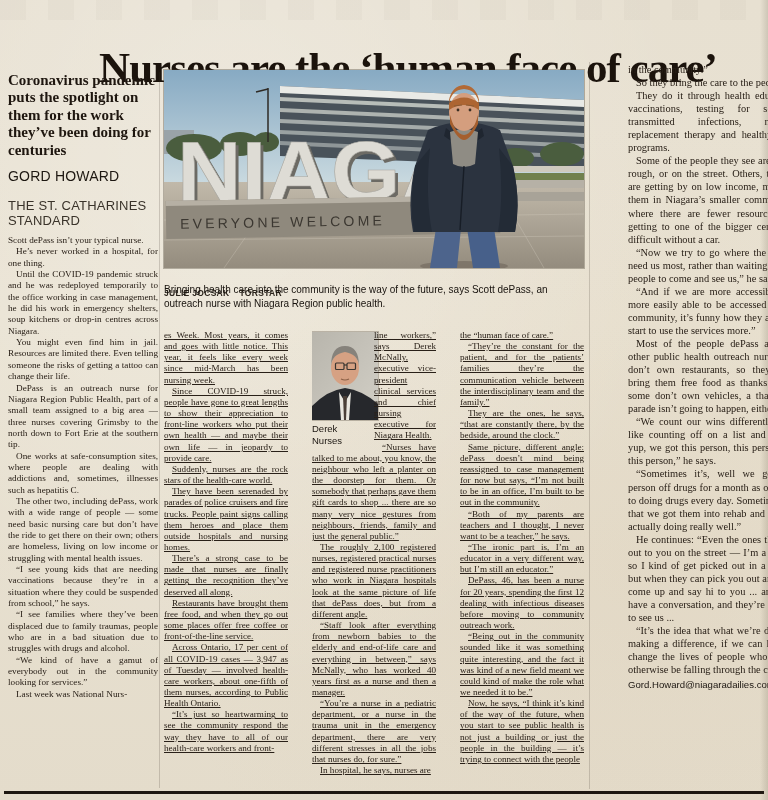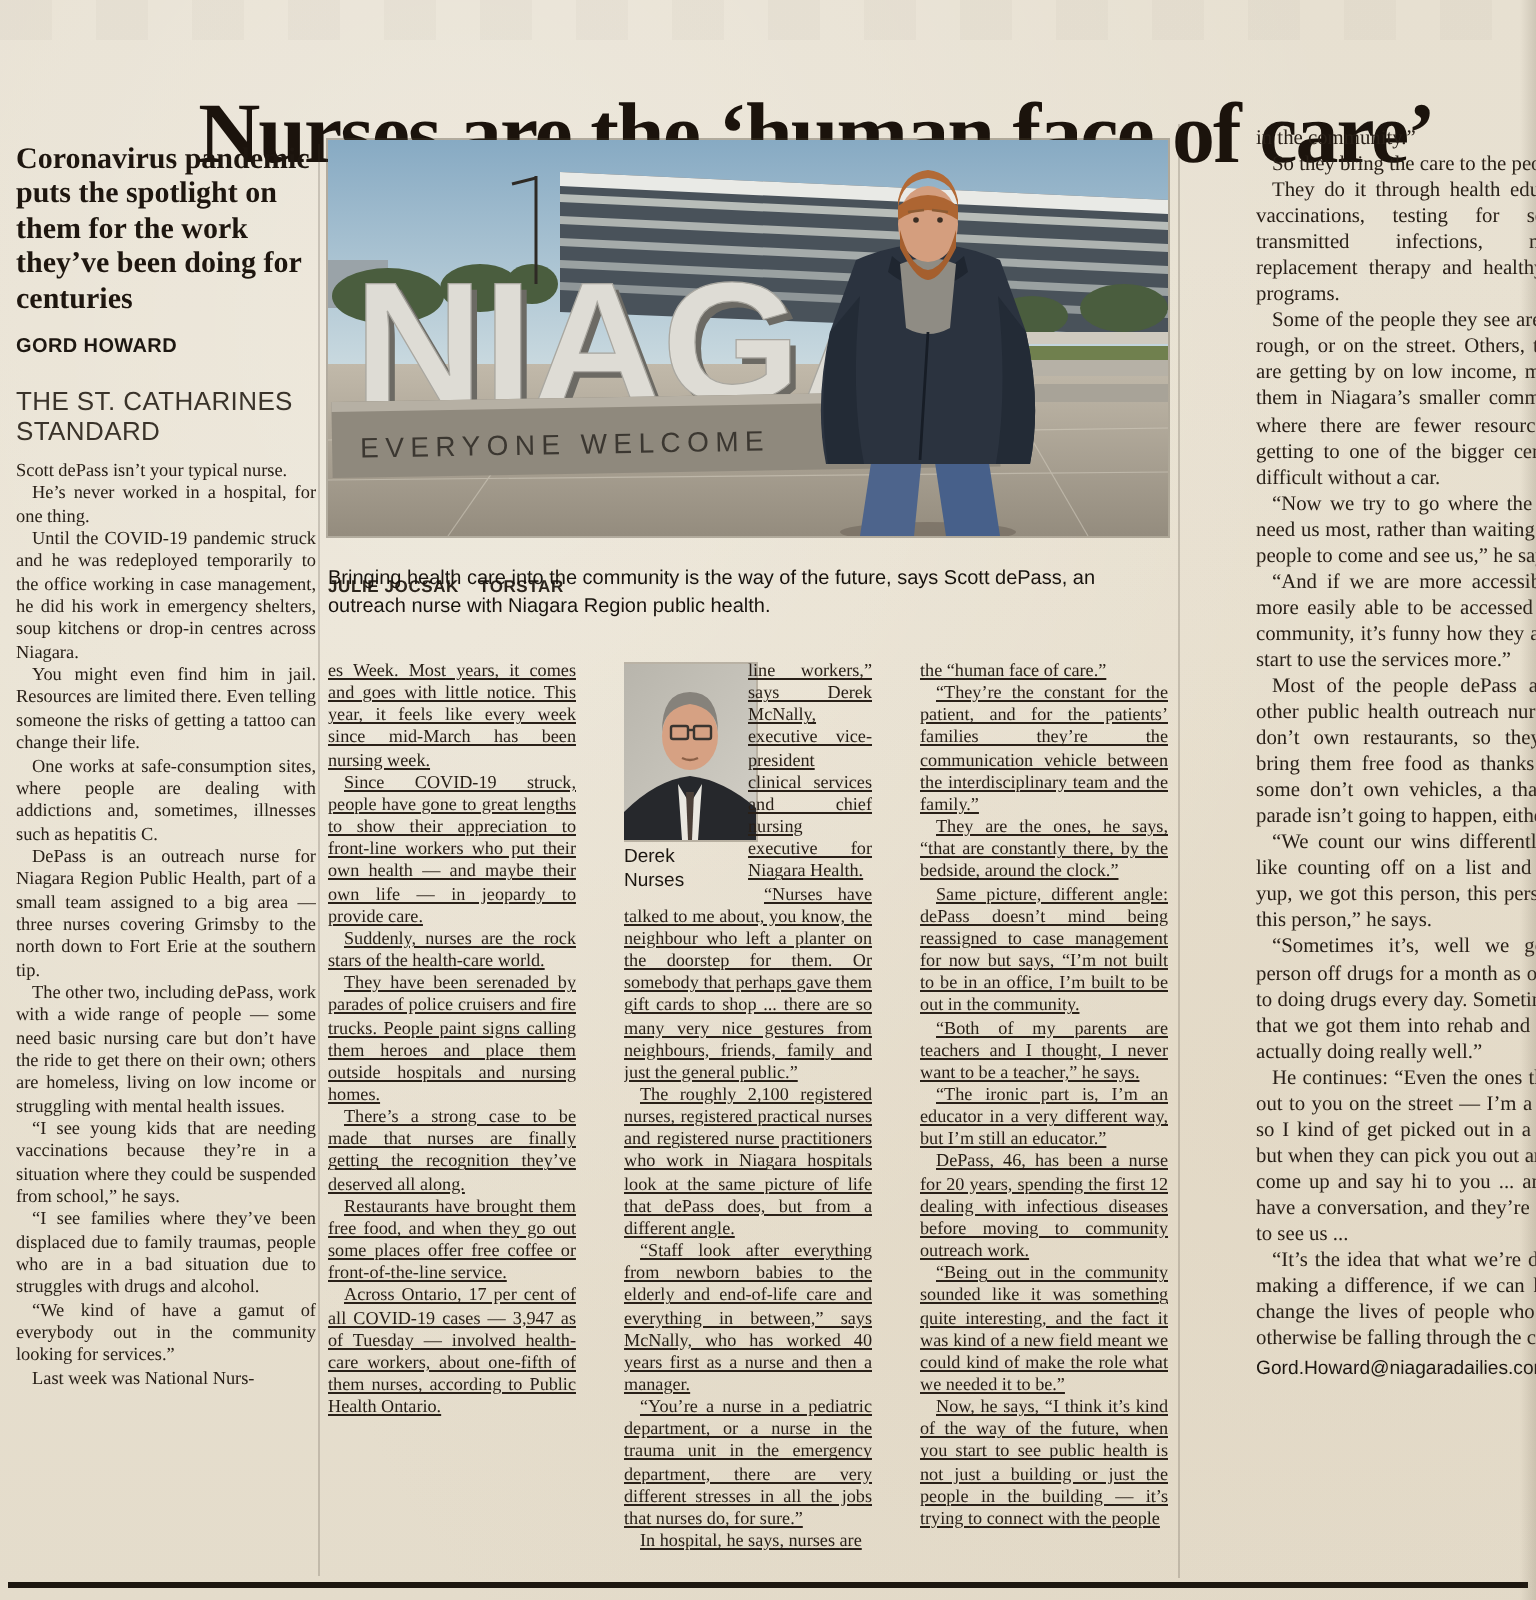--- a/index.html
+++ b/index.html
@@ -20,21 +20,21 @@
   .headline{
     position:absolute;left:36px;top:14px;width:744px;
     font-size:43px;font-weight:bold;letter-spacing:-1px;color:#1b130c;
     white-space:nowrap;
     text-align:center;
   }
   
   .col1{position:absolute;left:8px;top:72px;width:150px;height:716px;overflow:hidden;}
   .standfirst{font-size:15px;line-height:17.4px;font-weight:bold;color:#1e160f;margin:0 0 9px 0;}
   .byline{font-family:"Liberation Sans",sans-serif;margin:0 0 7px 0;}
-  .byline .author{font-size:10px;font-weight:bold;color:#1d1711;letter-spacing:.2px;}
+  .byline .author{font-size:14px;font-weight:normal;color:#1d1711;letter-spacing:.2px;}
   .byline .org{font-size:13px;color:#3a332a;letter-spacing:.2px;margin-top:14px;}
   .bodytext{font-size:9.2px;line-height:11.35px;text-align:justify;hyphens:auto;-webkit-hyphens:auto;}
   .bodytext p{margin:0;text-indent:8px;}
   .bodytext p.lead{text-indent:0;}
   .vrule{position:absolute;width:1px;background:rgba(60,50,40,.20);}
   .vr1{left:159px;top:72px;height:716px;}
   .vr2{left:589px;top:62px;height:727px;}
   
   .photo{position:absolute;left:164px;top:70px;width:420px;height:198px;background:#9db3c2;
     box-shadow:0 0 0 1px rgba(70,60,45,.35);}
@@ -69,22 +69,22 @@
     <div class="byline">
       <div class="author">GORD HOWARD</div>
       <div class="org">THE ST. CATHARINES STANDARD</div>
     </div>
     <div class="bodytext">
       <p class="lead">Scott dePass isn’t your typical nurse.</p>
       <div>
           <p>He’s never worked in a hospital, for one thing.</p>
           <p>Until the COVID-19 pandemic struck and he was redeployed temporarily to the office working in case management, he did his work in emergency shelters, soup kitchens or drop-in centres across Niagara.</p>
           <p>You might even find him in jail. Resources are limited there. Even telling someone the risks of getting a tattoo can change their life.</p>
+          <p>DePass is an outreach nurse for Niagara Region Public Health, part of a small team assigned to a big area — three nurses covering Grimsby to the north down to Fort Erie at the southern tip.</p>
           <p>One works at safe-consumption sites, where people are dealing with addictions and, sometimes, illnesses such as hepatitis C.</p>
-          <p>DePass is an outreach nurse for Niagara Region Public Health, part of a small team assigned to a big area — three nurses covering Grimsby to the north down to Fort Erie at the southern tip.</p>
           <p>The other two, including dePass, work with a wide range of people — some need basic nursing care but don’t have the ride to get there on their own; others are homeless, living on low income or struggling with mental health issues.</p>
           <p>“I see young kids that are needing vaccinations because they’re in a situation where they could be suspended from school,” he says.</p>
           <p>“I see families where they’ve been displaced due to family traumas, people who are in a bad situation due to struggles with drugs and alcohol.</p>
           <p>“We kind of have a gamut of everybody out in the community looking for services.”</p>
           <p>Last week was National Nurs-</p>
         </div>
     </div>
   </div>
 
   <div class="vrule vr1"></div>
@@ -184,20 +184,21 @@
     <div class="ncol">
       <div class="bodytext">
         <p class="lead">es Week. Most years, it comes and goes with little notice. This year, it feels like every week since mid-March has been nursing week.</p>
         <div>
             <p>Since COVID-19 struck, people have gone to great lengths to show their appreciation to front-line workers who put their own health — and maybe their own life — in jeopardy to provide care.</p>
             <p>Suddenly, nurses are the rock stars of the health-care world.</p>
             <p>They have been serenaded by parades of police cruisers and fire trucks. People paint signs calling them heroes and place them outside hospitals and nursing homes.</p>
             <p>There’s a strong case to be made that nurses are finally getting the recognition they’ve deserved all along.</p>
             <p>Restaurants have brought them free food, and when they go out some places offer free coffee or front-of-the-line service.</p>
             <p>Across Ontario, 17 per cent of all COVID-19 cases — 3,947 as of Tuesday — involved health-care workers, about one-fifth of them nurses, according to Public Health Ontario.</p>
+            <p>“It’s just so heartwarming to see the community respond the way they have to all of our health-care workers and front-</p>
           </div>
       </div>
     </div>
     <div class="ncol">
       <div class="bodytext">
         <div class="portrait-float">
           <svg viewBox="0 0 66 88">
             <defs>
               <linearGradient id="pbg" x1="0" y1="0" x2="1" y2="1">
                 <stop offset="0" stop-color="#b8b5ac"></stop>

